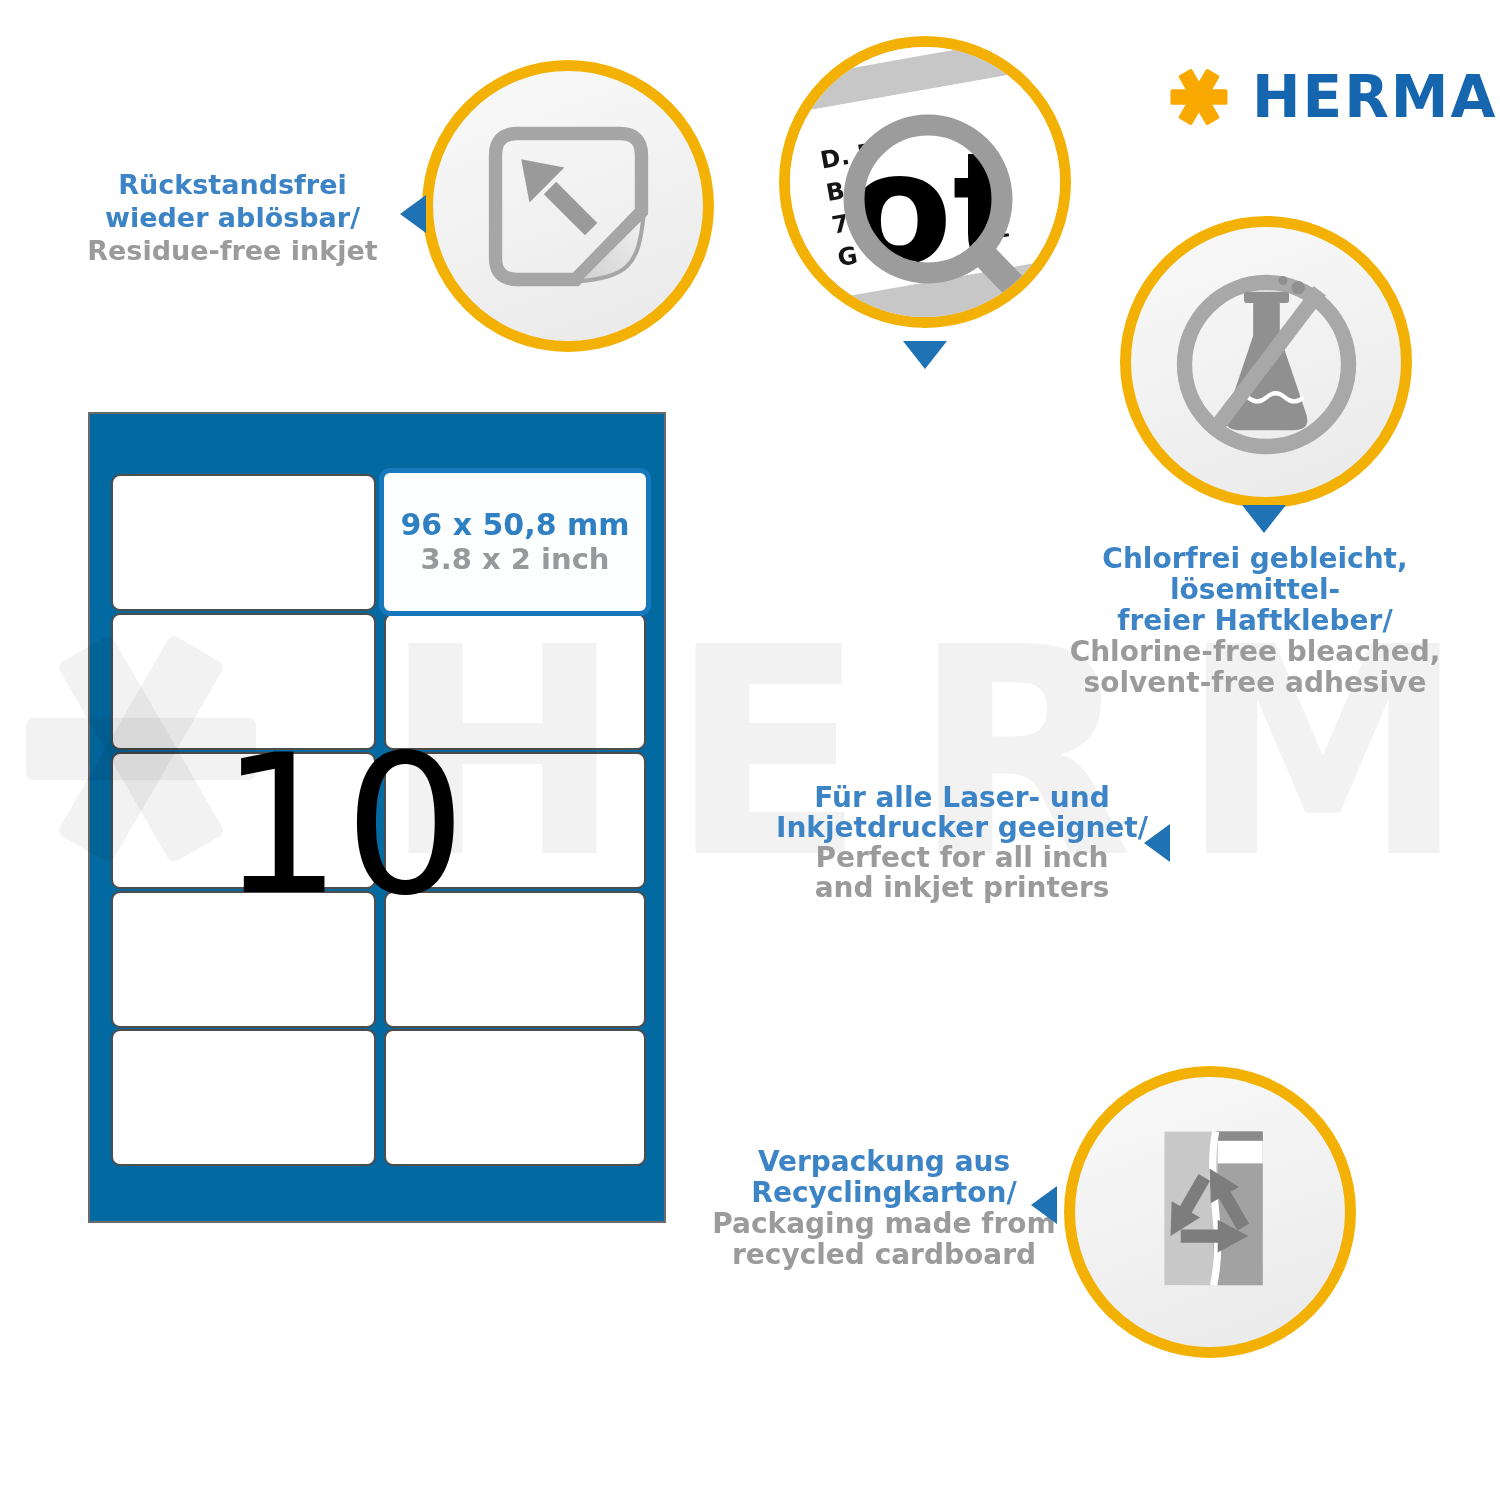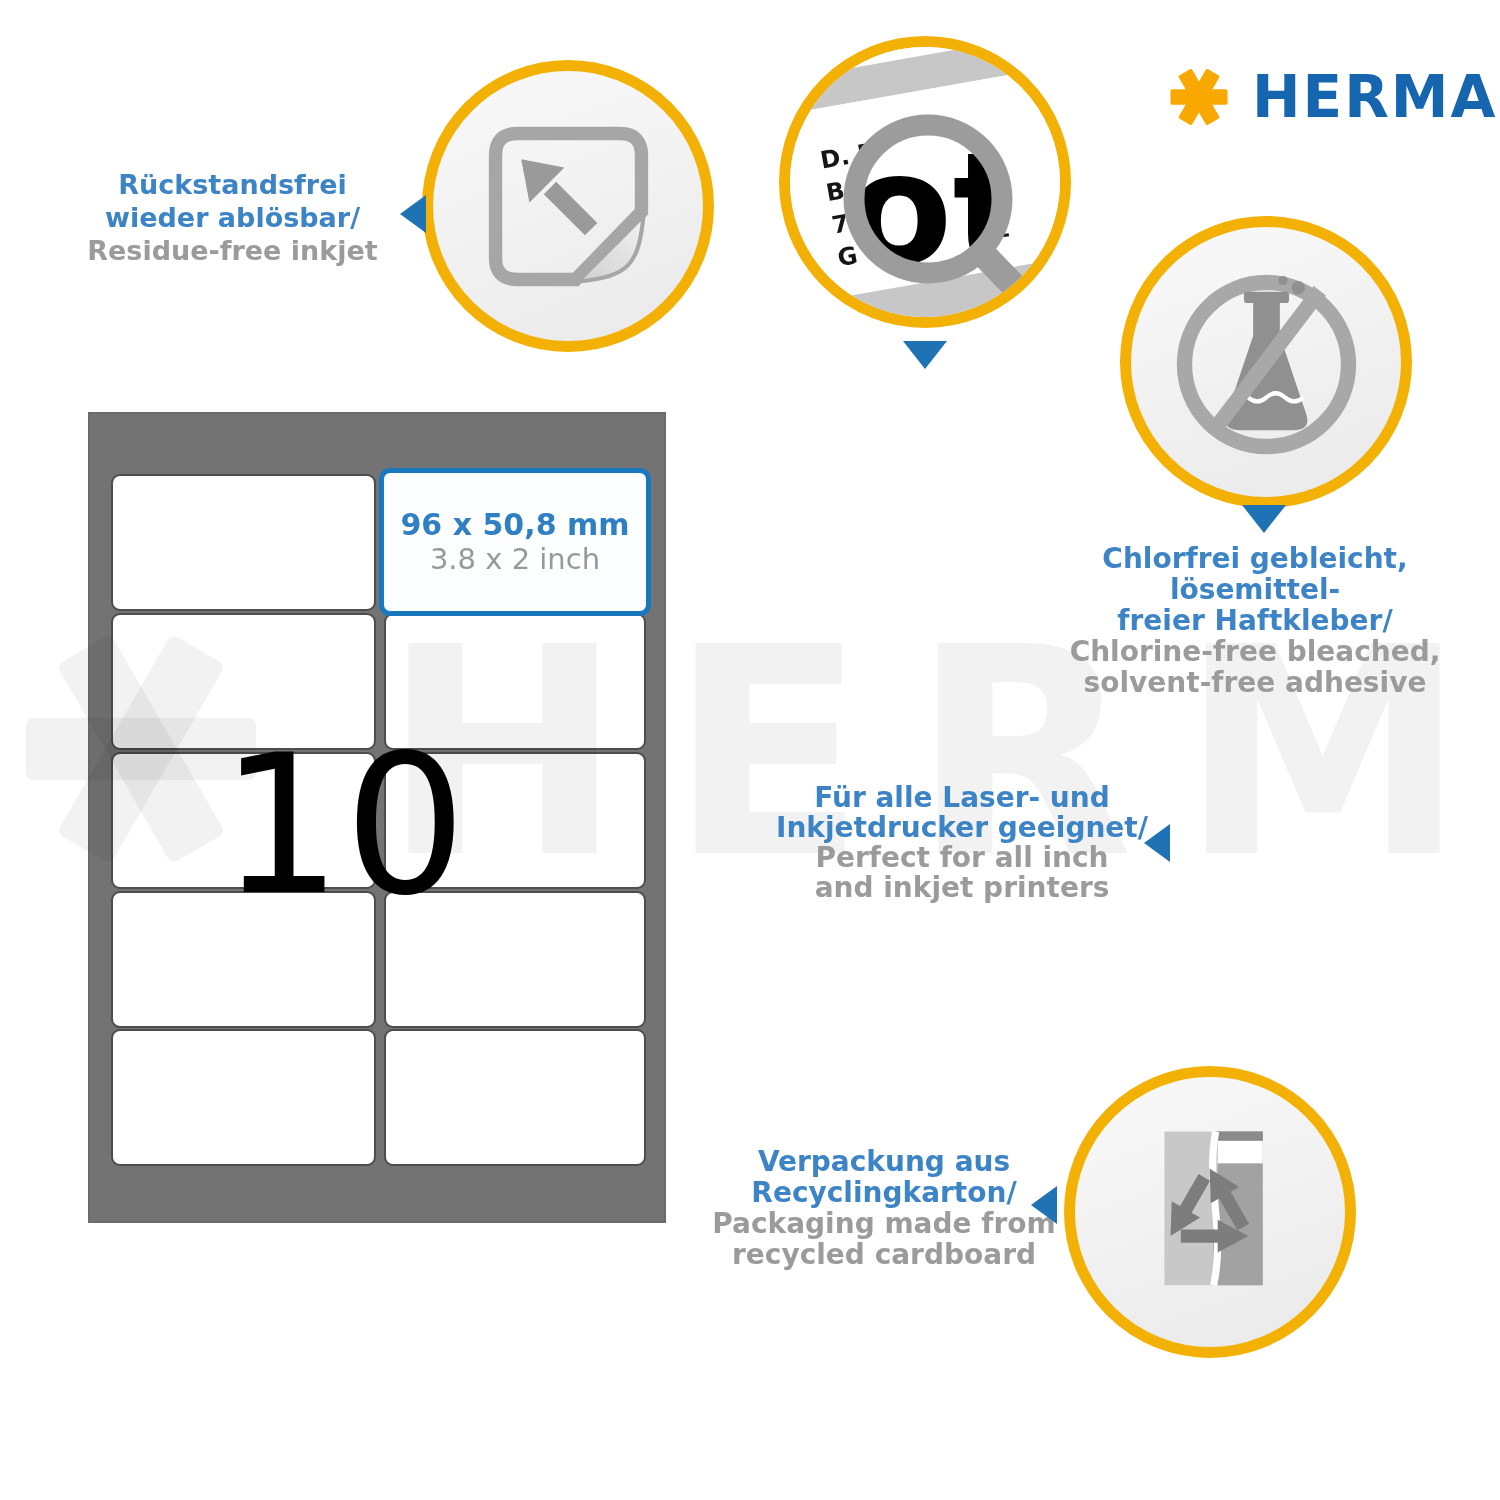--- a/index.html
+++ b/index.html
@@ -7,30 +7,30 @@
           font-family:"DejaVu Sans",sans-serif;}
 
   
   .wm{position:absolute;z-index:2;color:rgba(0,0,0,0.05);pointer-events:none;}
   .wm-ast{left:16px;top:624px;}
   .wm-text{left:382px;top:610px;font-size:288px;font-weight:bold;letter-spacing:46px;
            line-height:1;white-space:nowrap;}
 
   
   .sheet{position:absolute;z-index:1;left:88px;top:412px;width:578px;height:811px;
-         background:#737373;border:2px solid #6b6b6b;box-sizing:border-box;}
+         background:#0369a1;border:2px solid #6b6b6b;box-sizing:border-box;}
   .lab{position:absolute;width:265px;height:137px;background:#fff;border:2px solid #4d4d4d;
        border-radius:9px;box-sizing:border-box;}
   .c0{left:21px}.c1{left:294px;width:262px}
   .row0{top:60px}.row1{top:199px}.row2{top:338px}.row3{top:477px}.row4{top:615px}
   .hl{position:absolute;left:289px;top:54px;width:272px;height:148px;background:#fdfeff;
       border:5px solid #1878BE;border-radius:11px;box-sizing:border-box;z-index:3;
       display:flex;flex-direction:column;align-items:center;justify-content:center;gap:5px;}
   .hl .mm{color:#2F80C3;font-size:30px;font-weight:bold;line-height:1;}
-  .hl .inch{color:#98999B;font-size:29px;font-weight:normal;line-height:1;}
+  .hl .inch{color:#98999B;font-size:29px;font-weight:bold;line-height:1;}
   .count{position:absolute;left:130px;top:316px;width:320px;text-align:left;
          font-size:192px;line-height:1;color:#000;letter-spacing:2px;}
 
   
   .cap{position:absolute;z-index:3;text-align:center;font-weight:bold;}
   .cap .de{color:#3C84C6;}
   .cap .en{color:#9B9B9B;}
   .cap0{left:75px;top:168px;width:315px;font-size:27px;line-height:33px;}
   .cap1{left:770px;top:371px;width:310px;font-size:28px;line-height:31px;}
   .cap2{left:1022px;top:543px;width:466px;font-size:28px;line-height:31px;}

